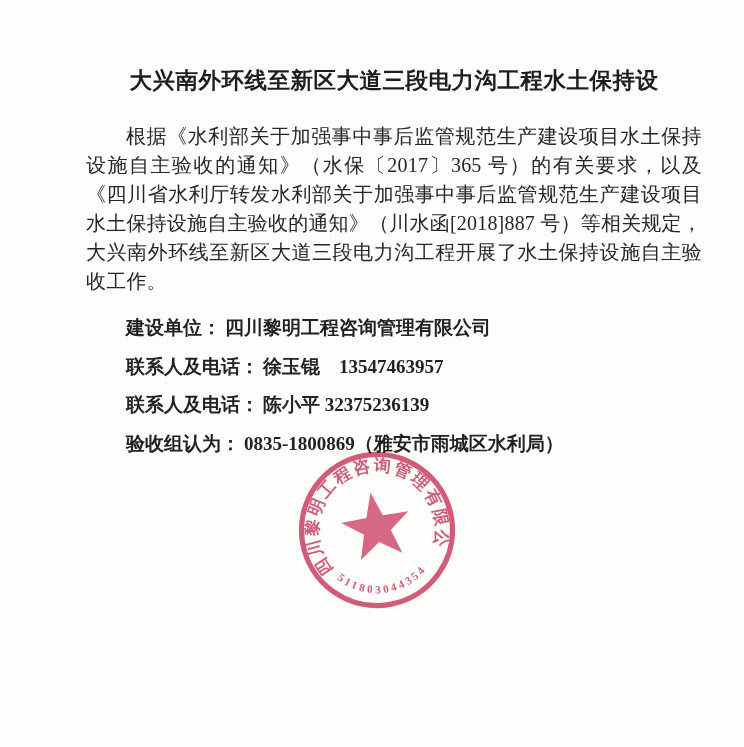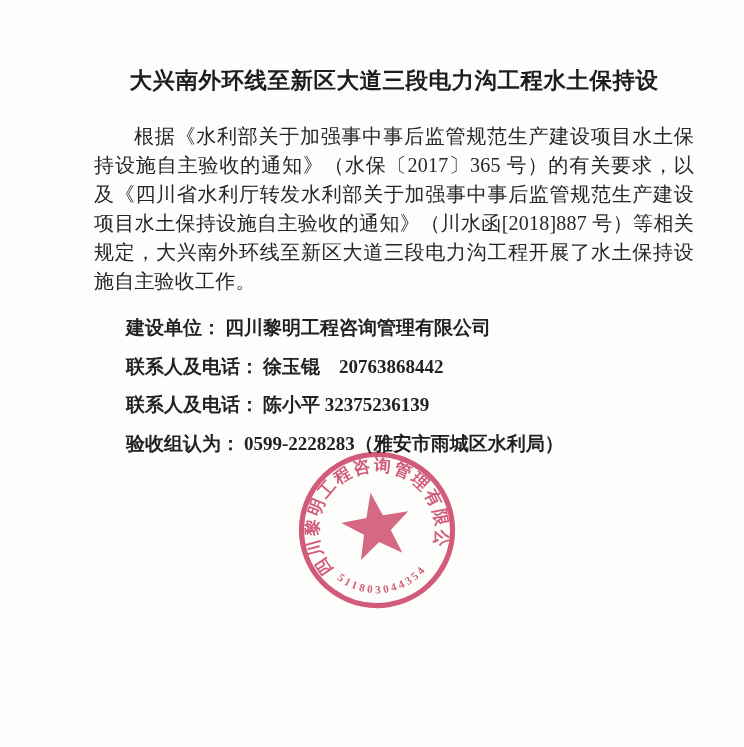--- a/index.html
+++ b/index.html
@@ -19,21 +19,21 @@
     margin:0 0 18px 0;
     text-align:center;
     font-size:22.5px;
     font-weight:700;
     line-height:46px;
     letter-spacing:.5px;
     color:#1d1d1d;
   }
   .title-line{display:block;}
   .body-para{
-    margin:8px;
+    margin:0;
     font-size:20px;
     line-height:29px;
     letter-spacing:.2px;
     text-align:justify;
     text-indent:2em;
     color:#262626;
   }
   .info-block{
     margin-top:13px;
     padding-left:40px;
@@ -64,27 +64,27 @@
       <span class="title-line">大兴南外环线至新区大道三段电力沟工程水土保持设</span>
     </h1>
 
     <p class="body-para">根据《水利部关于加强事中事后监管规范生产建设项目水土保持设施自主验收的通知》（水保〔2017〕365 号）的有关要求，以及《四川省水利厅转发水利部关于加强事中事后监管规范生产建设项目水土保持设施自主验收的通知》（川水函[2018]887 号）等相关规定，大兴南外环线至新区大道三段电力沟工程开展了水土保持设施自主验收工作。</p>
 
     <div class="info-block">
       <div class="info-line">
         <span class="info-label">建设单位：</span><span class="info-value">四川黎明工程咨询管理有限公司</span>
       </div>
       <div class="info-line">
-        <span class="info-label">联系人及电话：</span><span class="info-value">徐玉锟　20763868442</span>
+        <span class="info-label">联系人及电话：</span><span class="info-value">徐玉锟　13547463957</span>
       </div>
       <div class="info-line">
         <span class="info-label">联系人及电话：</span><span class="info-value">陈小平 32375236139</span>
       </div>
       <div class="info-line">
-        <span class="info-label">验收组认为：</span><span class="info-value">0599-2228283（雅安市雨城区水利局）</span>
+        <span class="info-label">验收组认为：</span><span class="info-value">0835-1800869（雅安市雨城区水利局）</span>
       </div>
     </div>
 
   </div>
 
   <svg class="seal" viewBox="0 0 200 200" aria-hidden="true">
     <defs>
       <path id="sealTextArc" d="M 52.5,133.3 A 58,58 0 1 1 147.5,133.3" fill="none"></path>
       <path id="sealNumArc" d="M 49.2,135.6 A 62,62 0 0 0 150.8,135.6" fill="none"></path>
     </defs>

